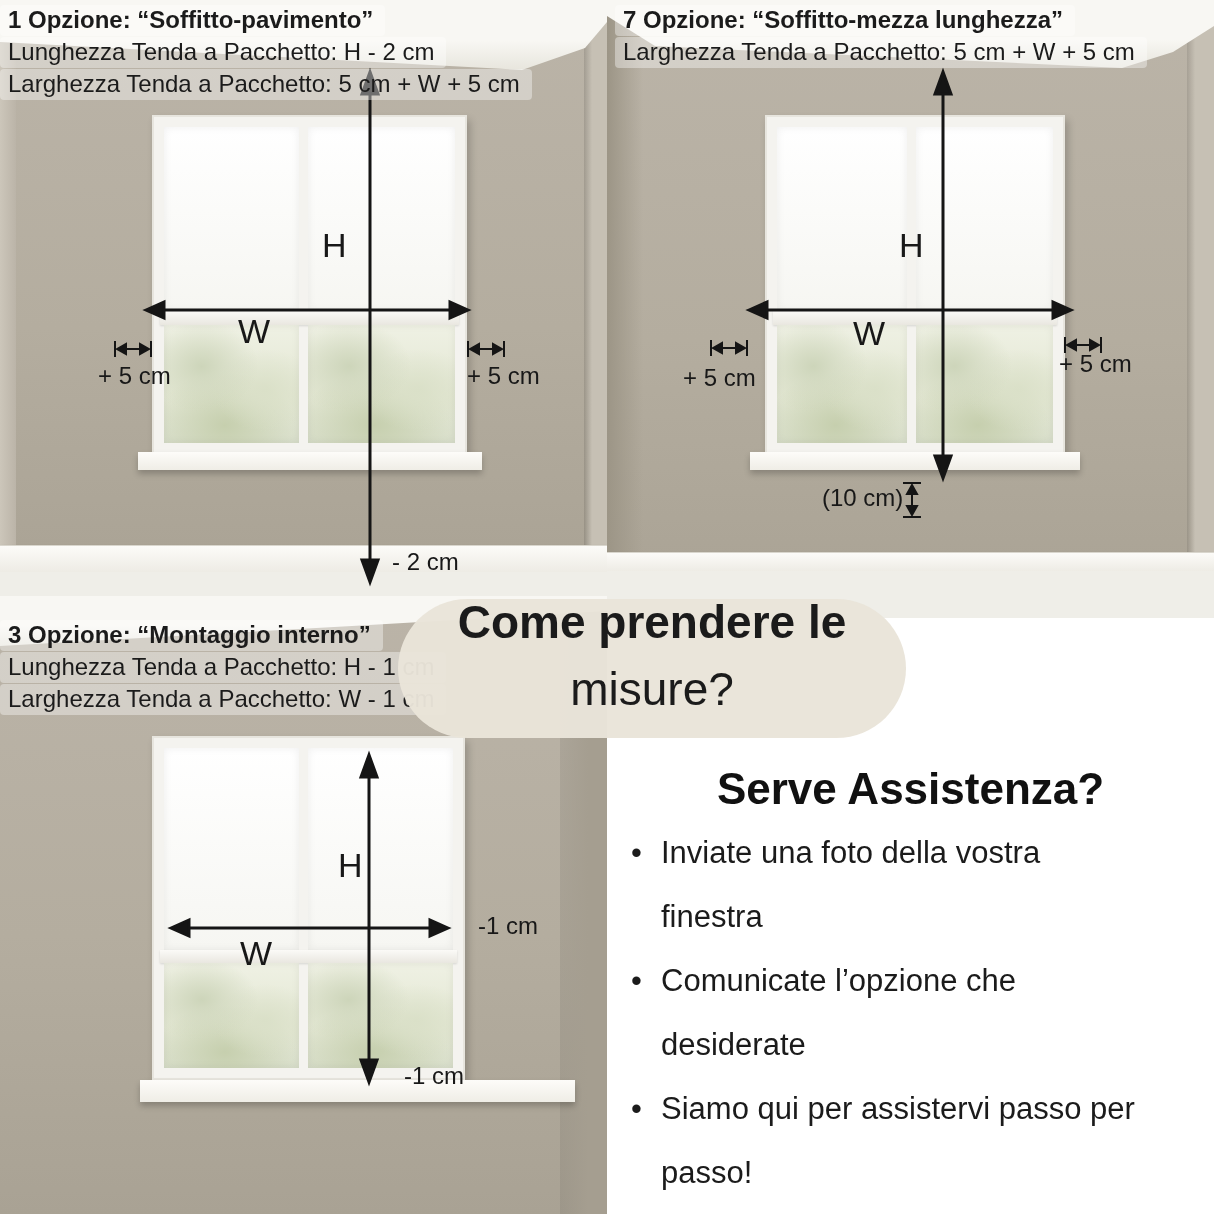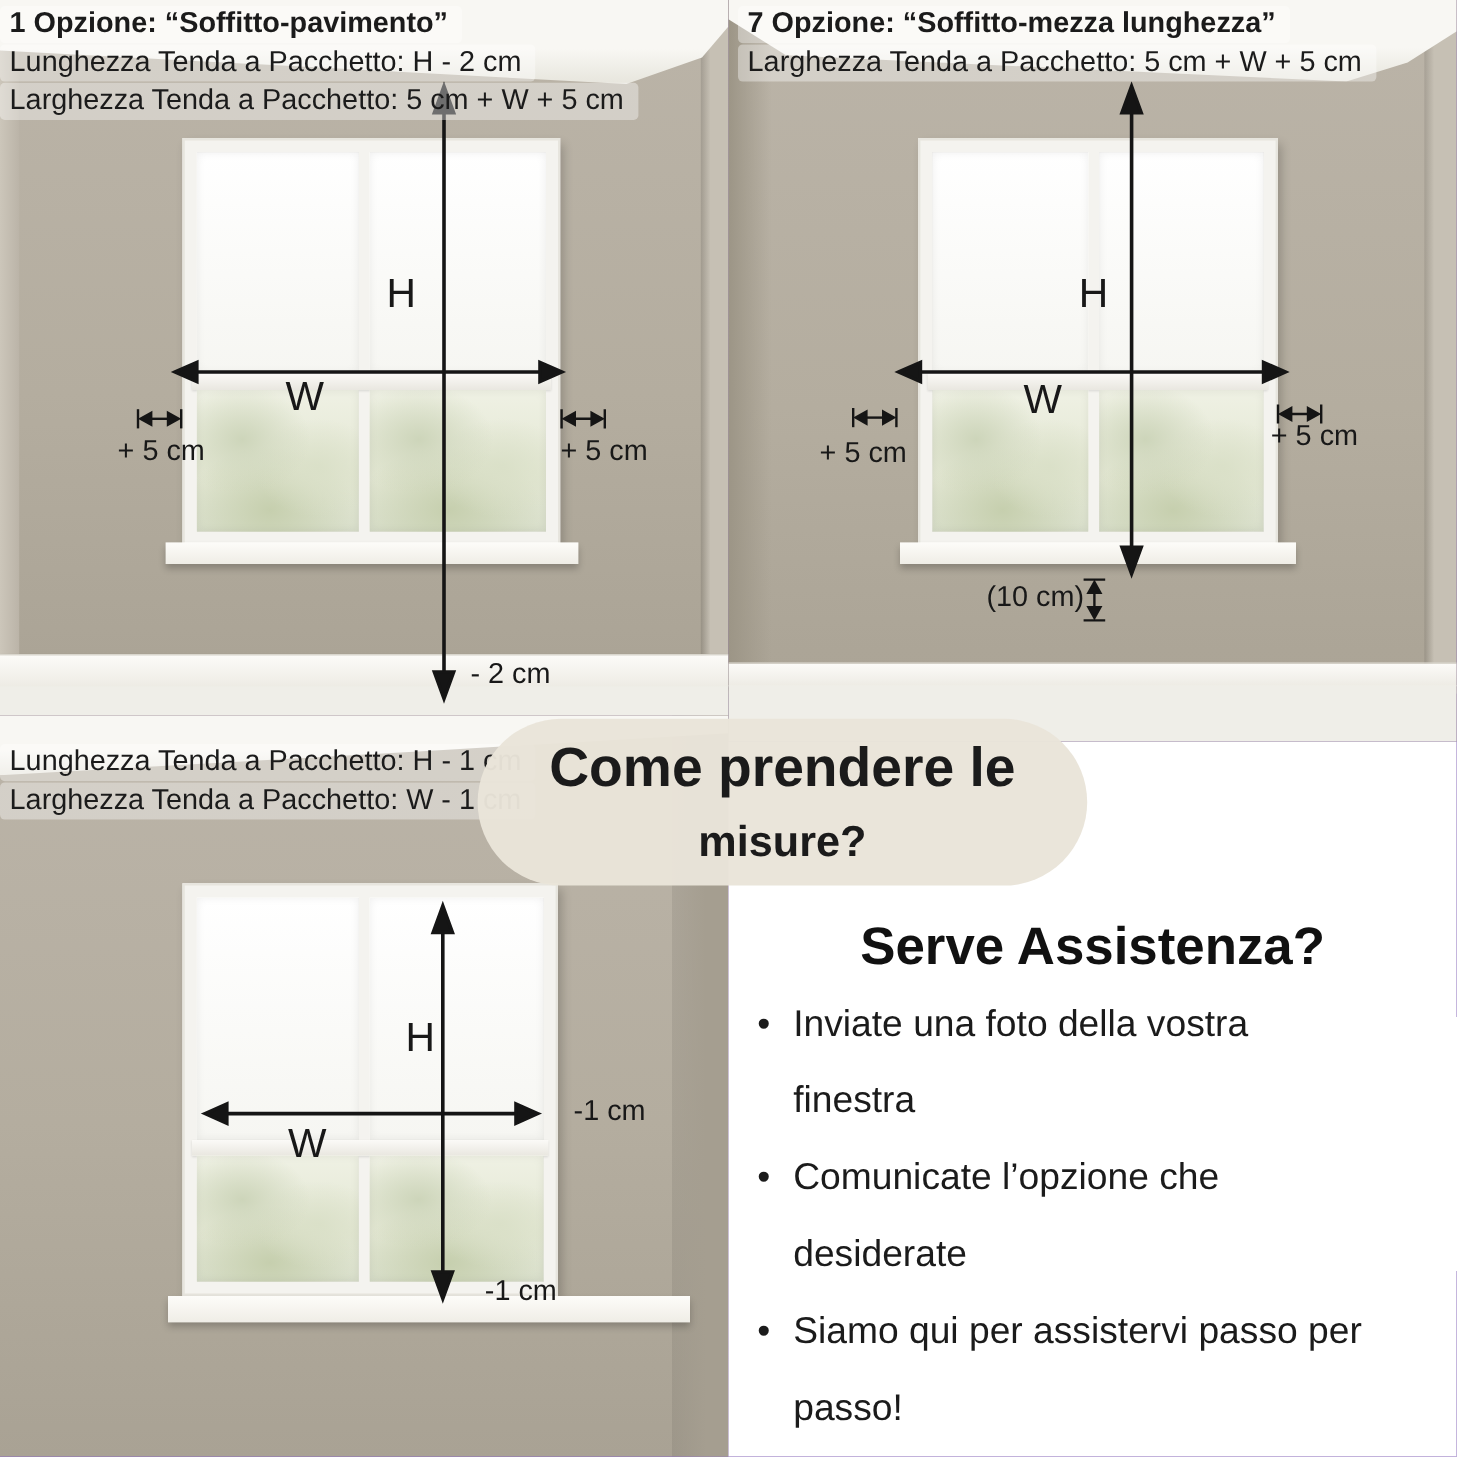--- a/index.html
+++ b/index.html
@@ -38,22 +38,22 @@
   .hdr .b{font-weight:bold;}
 
   svg.overlay{position:absolute;left:0;top:0;z-index:5;pointer-events:none;}
 
   .lbl{position:absolute;z-index:7;white-space:nowrap;color:#181818;}
   .lbl.big{font-size:34px;}
   .lbl.small{font-size:24px;}
 
   .title-pill{position:absolute;left:398px;top:599px;width:508px;height:139px;
     background:rgba(233,228,217,0.97);border-radius:70px;z-index:50;text-align:center;}
-  .title-pill .t1{font-size:46px;font-weight:bold;line-height:1;padding-top:17px;}
-  .title-pill .t2{font-size:36px;font-weight:bold;line-height:1;padding-top:21px;}
+  .title-pill .t1{font-size:46px;font-weight:bold;line-height:1;padding-top:0;}
+  .title-pill .t2{font-size:46px;font-weight:normal;line-height:1;padding-top:21px;}
 
   .panel{background:#ffffff;}
   .assist-heading{position:absolute;left:0;top:146px;width:100%;text-align:center;
     font-size:44px;font-weight:bold;color:#111111;}
   .bullets{position:absolute;left:0;top:203px;}
   .b-line{position:relative;height:64px;line-height:64px;font-size:31px;
     padding-left:54px;white-space:nowrap;}
   .b-line .dot{position:absolute;left:24px;top:0;font-size:31px;}
 </style>
 </head>
@@ -176,20 +176,21 @@
     <div class="window" style="left:152px;top:140px;width:313px;height:344px;">
       <div class="pane" style="left:12px;top:12px;width:135px;height:202px;"></div>
       <div class="pane" style="left:156px;top:12px;width:145px;height:202px;"></div>
       <div class="rail" style="left:8px;top:214px;width:297px;height:13px;"></div>
       <div class="pane green" style="left:12px;top:227px;width:135px;height:105px;"></div>
       <div class="pane green" style="left:156px;top:227px;width:145px;height:105px;"></div>
     </div>
     <div class="sill" style="left:140px;top:484px;width:435px;height:22px;"></div>
 
     <header class="hdr" style="left:0;top:24px;">
+      <div class="ln b">3 Opzione: “Montaggio interno”</div>
       <div class="ln">Lunghezza Tenda a Pacchetto: H - 1 cm</div>
       <div class="ln">Larghezza Tenda a Pacchetto: W - 1 cm</div>
     </header>
 
     <svg class="overlay" width="607" height="618" viewBox="0 0 607 618">
       <g stroke="#151515" stroke-width="3" fill="#151515">
         <line x1="369" y1="179" x2="369" y2="466"></line>
         <path d="M369 159 L361 181 L377 181 Z"></path>
         <path d="M369 486 L361 464 L377 464 Z"></path>
         <line x1="185" y1="332" x2="434" y2="332"></line>

